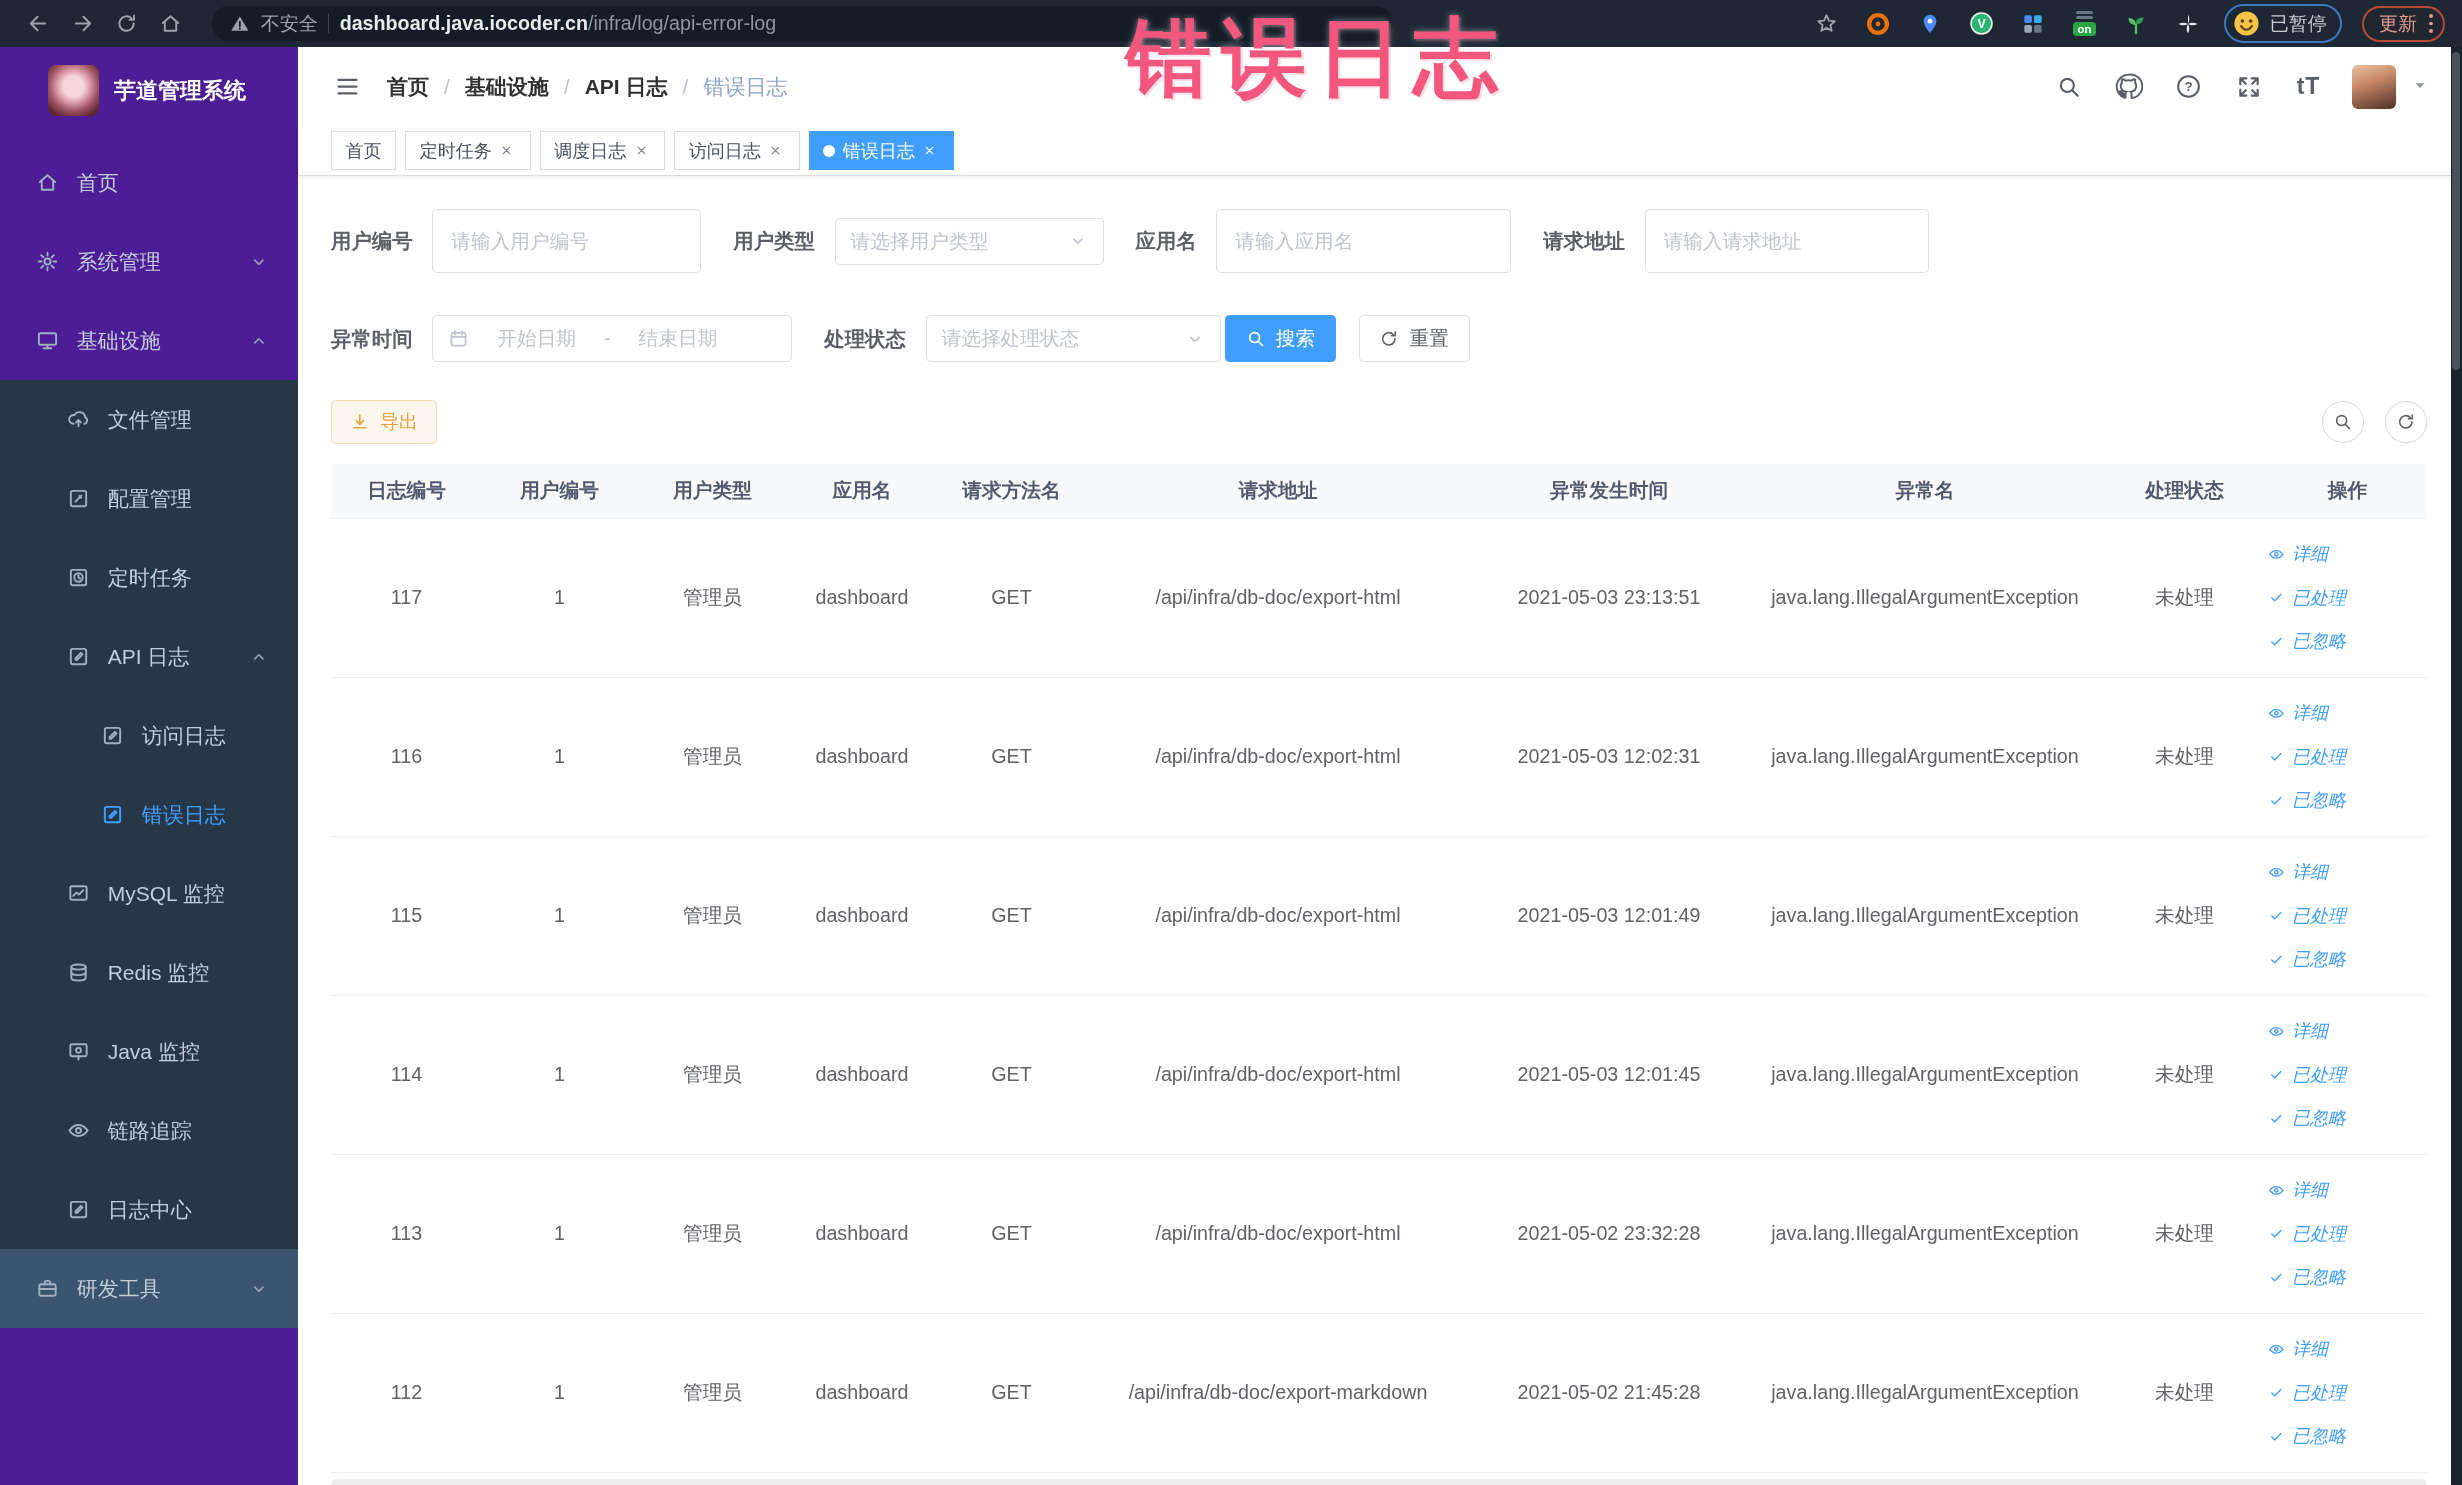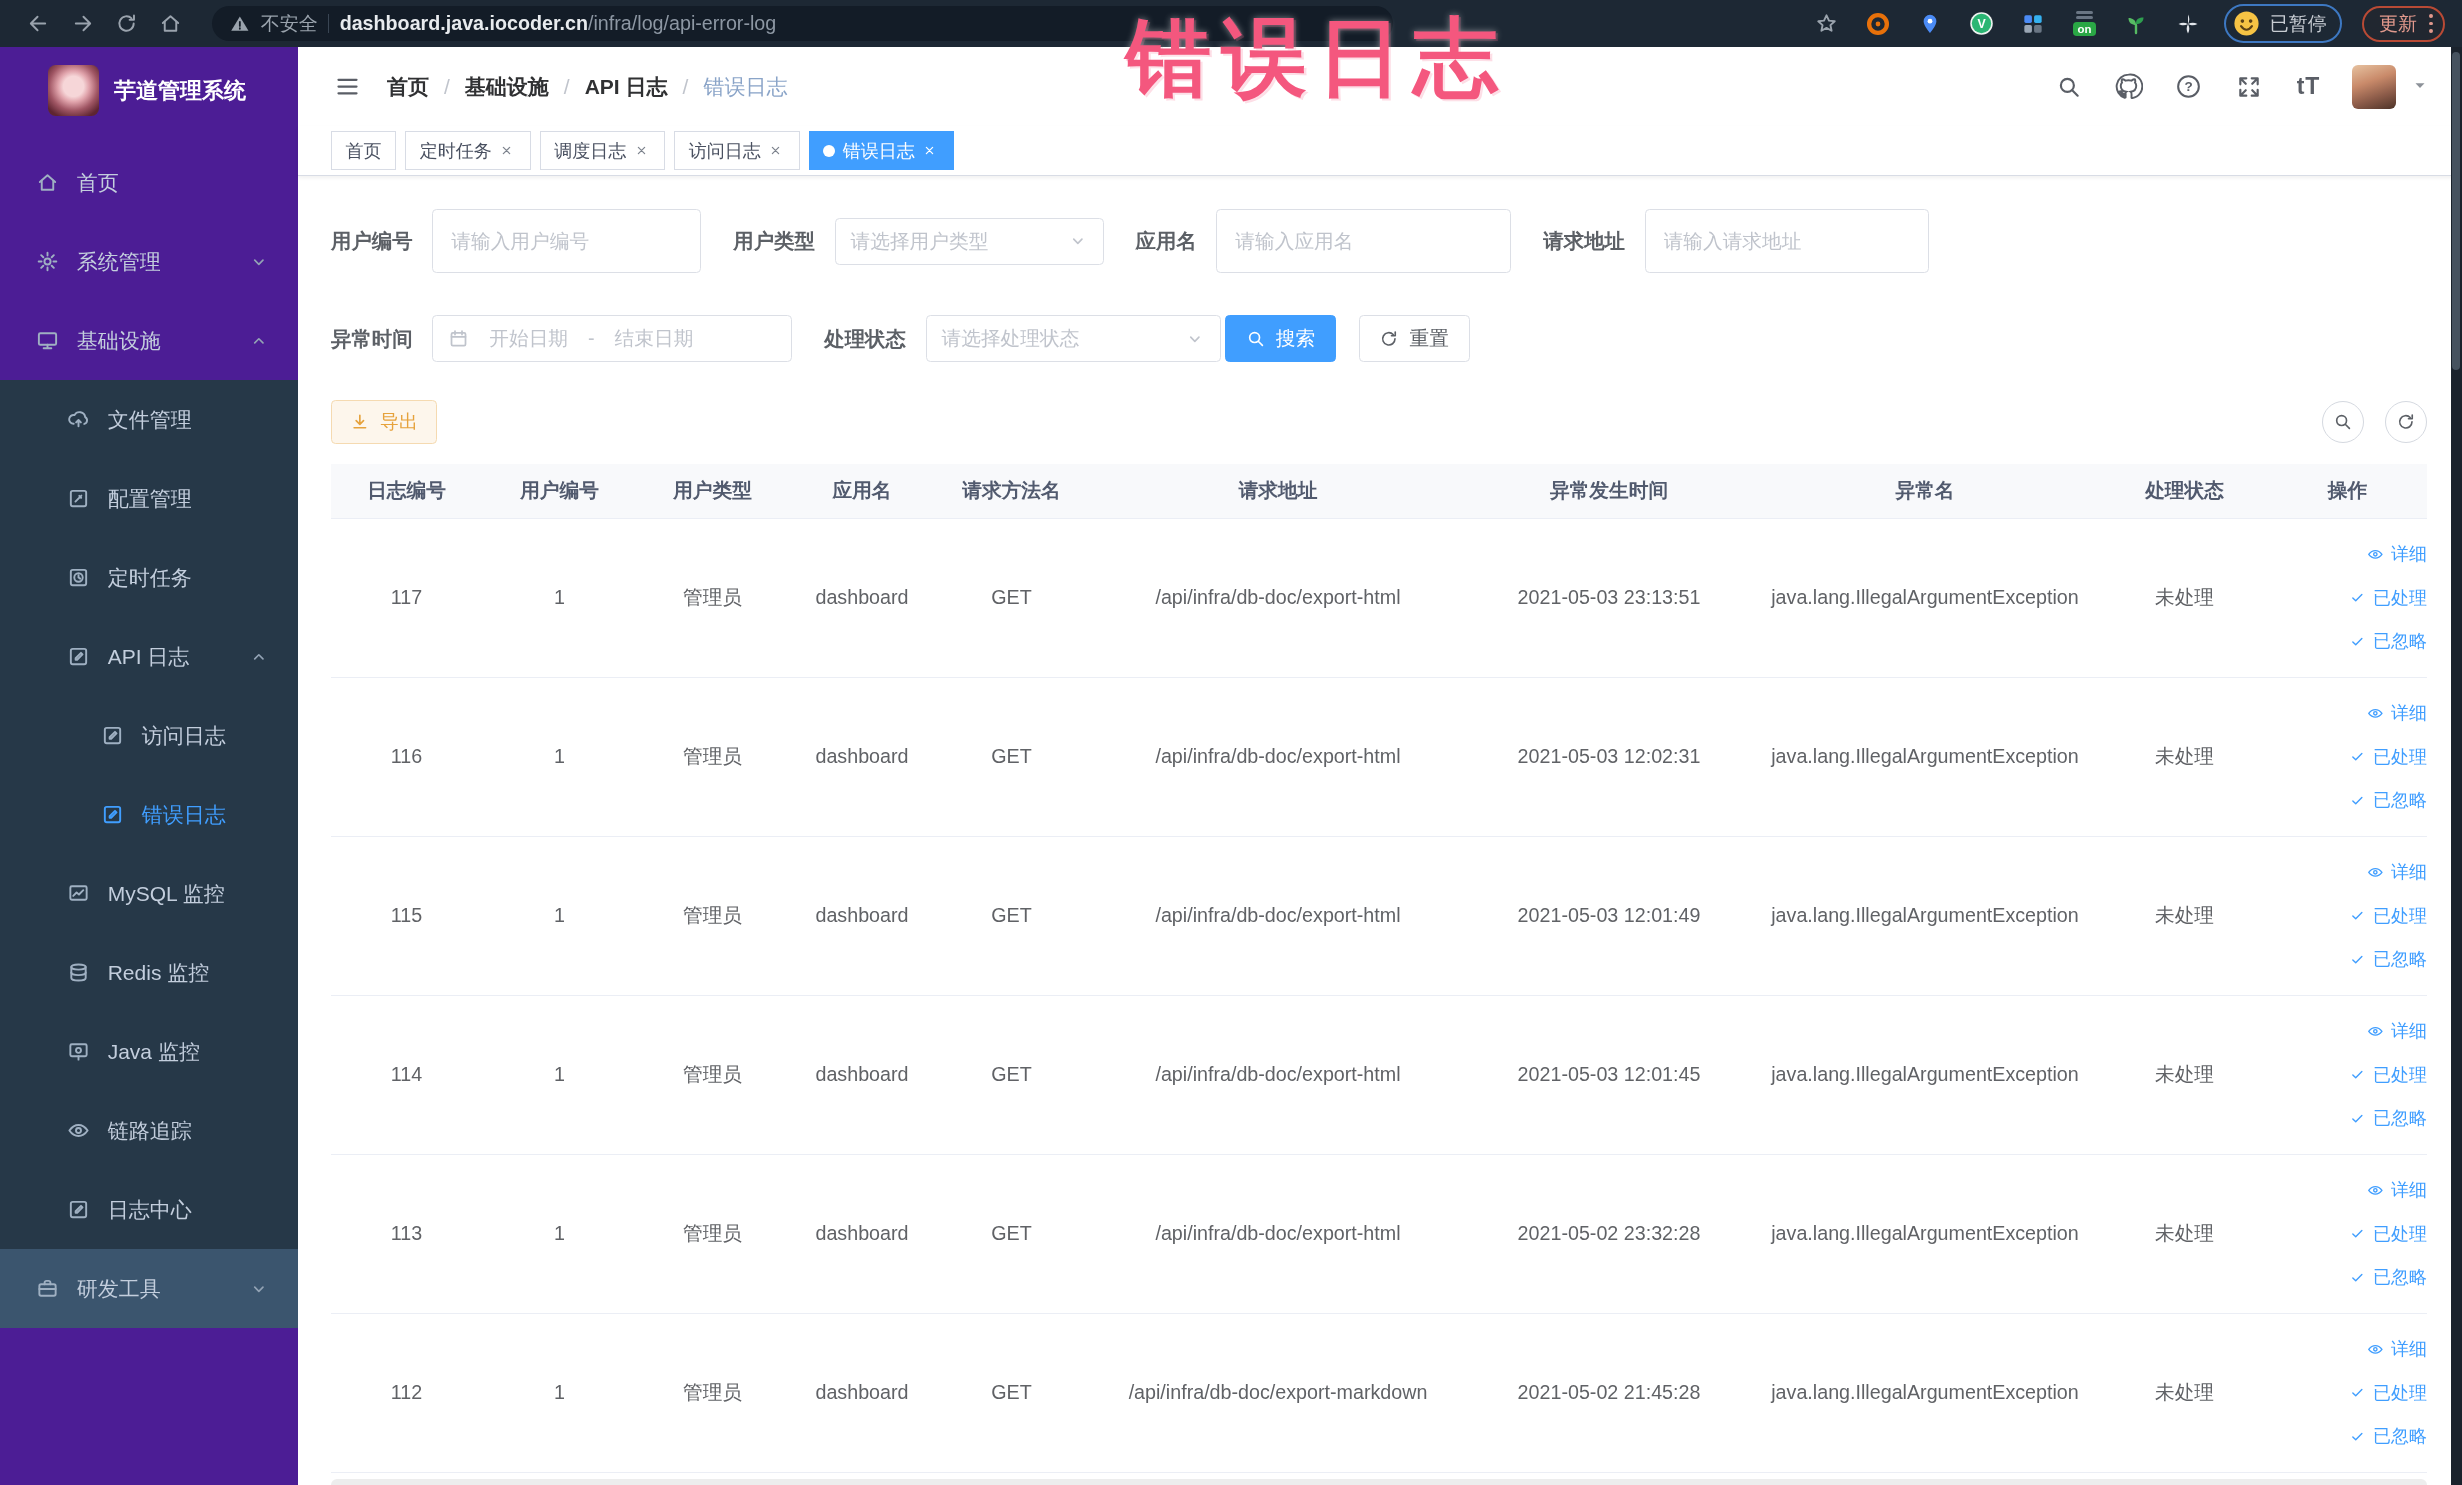--- a/index.html
+++ b/index.html
@@ -77,40 +77,40 @@
   .filter-row { display:flex; align-items:center; }
   .filter-row.r1 { margin-bottom:42px; }
   .filter-row.r2 { margin-bottom:38px; }
   .f-item { display:flex; align-items:center; margin-right:32px; }
   .f-label { font-size:20.4px; color:#5c6066; font-weight:700; margin-right:19.7px; white-space:nowrap; }
   input.input { height:64px; border:0.8px solid #dcdfe6; border-radius:4.5px; padding:0 18px; font-size:19.7px; color:#606266; background:#fff; outline:none; font-family:inherit; }
   input.input::placeholder { color:#c0c4cc; }
   .selectbox, .daterange { height:47px; border:0.8px solid #dcdfe6; border-radius:4.5px; display:flex; align-items:center; padding:0 15px; font-size:19.7px; color:#c0c4cc; background:#fff; cursor:pointer; }
   .selectbox { justify-content:space-between; }
   .selectbox .sel-caret { color:#c0c4cc; width:19.7px; height:19.7px; }
-  .daterange { gap:20px; }
+  .daterange { gap:28px; }
   .daterange .cal { color:#c0c4cc; width:21px; height:21px; flex:0 0 auto; }
   .daterange .rsep { color:#c0c4cc; }
   .w355 { width:269px; } .w375 { width:284px; } .w390 { width:295px; } .w475 { width:360px; }
   .btn { height:47px; border-radius:4.5px; display:inline-flex; align-items:center; gap:9px; padding:0 19.7px; font-size:19.7px; cursor:pointer; border:0.8px solid transparent; white-space:nowrap; }
   .btn-primary { background:#409eff; border-color:#409eff; color:#fff; margin-left:4.5px; }
   .btn-plain { background:#fff; border-color:#dcdfe6; color:#5c6066; margin-left:23px; }
   .btn-warning { height:44px; font-size:19px; background:#fdf6ec; border-color:#f5dab1; color:#e6a23c; padding:0 18px; }
   .bico { width:21px; height:21px; display:flex; align-items:center; }
 
   .toolbar { display:flex; align-items:center; margin-bottom:19.7px; }
   .toolbar-right { margin-left:auto; display:flex; gap:21px; }
   .circle-btn { width:42px; height:42px; border-radius:50%; border:0.8px solid #d5d9e0; background:#fff; color:#5c6066; display:flex; align-items:center; justify-content:center; cursor:pointer; }
 
   
   .tbl { --cols: 151px 155px 151px 148px 151px 382px 280px 352px 167px 1fr; }
   .thead { display:grid; grid-template-columns:var(--cols); background:#f8f9fb; height:55px; align-items:center; font-size:19.7px; font-weight:700; color:#515a6e; border-bottom:0.8px solid #ebeef5; }
   .trow { display:grid; grid-template-columns:var(--cols); height:159px; align-items:center; font-size:19.7px; color:#606266; border-bottom:0.8px solid #ebeef5; }
   .cell { text-align:center; padding:0 7.6px; white-space:nowrap; overflow:hidden; text-overflow:ellipsis; }
-  .ops { display:flex; flex-direction:column; align-items:flex-end; gap:19.7px; }
+  .ops { display:flex; flex-direction:column; align-items:flex-start; gap:19.7px;font-style:italic; }
   .op-link { display:inline-flex; align-items:center; gap:6px; color:#409eff; font-size:18px; cursor:pointer; white-space:nowrap; }
   .op-link .oi { width:18px; height:18px; display:flex; align-items:center; }
   .hscroll { height:12px; background:#ededed; border-radius:6px; margin-top:6px; width:100%; cursor:pointer; }
 
   
   .watermark { position:absolute; top:10.6px; left:1126px; z-index:60; font-size:85px; font-weight:800; color:#f4577e; letter-spacing:10.6px; line-height:1.1; pointer-events:none; text-shadow:0 0 7.6px rgba(255,255,255,.45), 2.3px 2.3px 0 rgba(244,87,126,.22); }
   .page-scrollbar { position:absolute; right:0; top:47px; width:11.4px; height:1439px; background:#1a222c; z-index:40; cursor:pointer; }
   .page-scrollbar .thumb { position:absolute; top:4.5px; left:1.5px; width:8.3px; height:318px; border-radius:4.5px; background:#46525f; }
 </style>
 </head>

